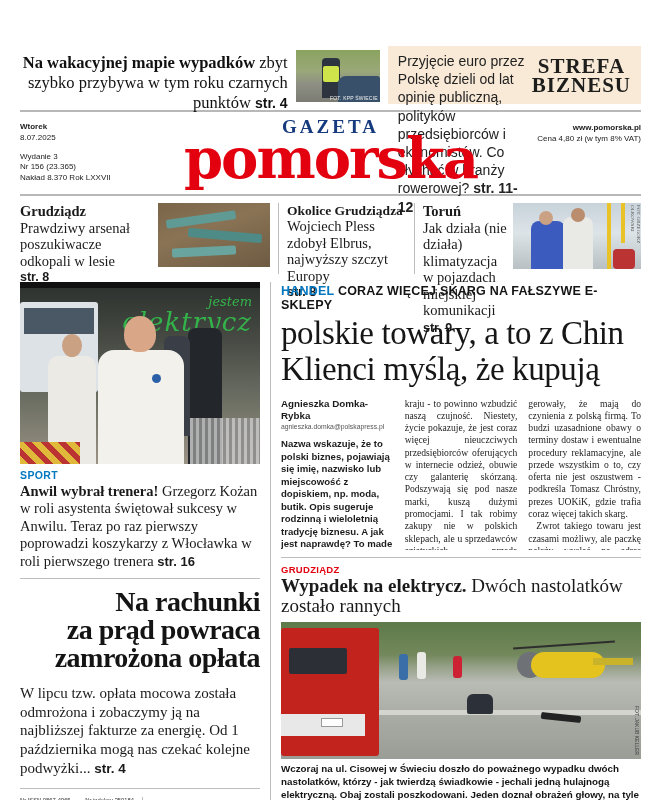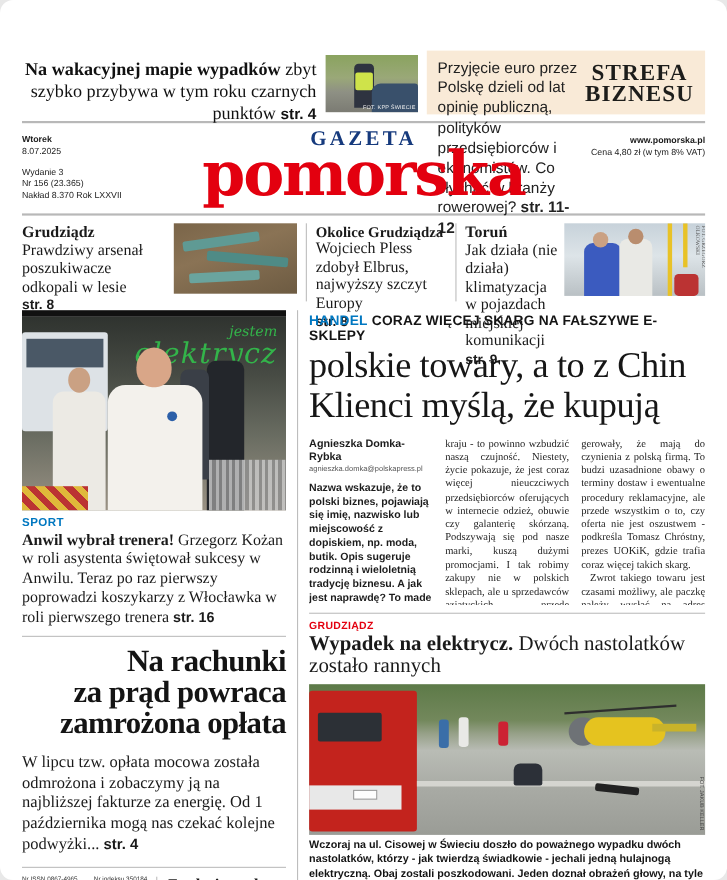--- a/index.html
+++ b/index.html
@@ -1,19 +1,19 @@
 <!DOCTYPE html>
 <html lang="pl"><head>
 <meta charset="utf-8">
 <style>
   * { margin:0; padding:0; box-sizing:border-box; }
   body { background:#e8e8e8; font-family:"Liberation Sans","DejaVu Sans",sans-serif; }
   .page {
     position:relative; width:661px; height:800px; margin:0 auto;
-    background:#ffffff; color:#1a1a1a; overflow:hidden; padding:0 20px;border-radius:12px;
+    background:#ffffff; color:#1a1a1a; overflow:hidden; padding:0 20px;
   }
   .rule { height:2px; background:#b8b8b8; border:0; }
   .thin-rule { height:1px; background:#bdbdbd; border:0; }
 
   
   .topbar { margin-top:46px; display:flex; gap:8px; height:58px; }
   .top-teaser {
     width:280px; text-align:right; font-family:"Liberation Serif","DejaVu Serif",serif;
     font-size:16.5px; line-height:1.2; padding-top:7px; color:#111;
   }

